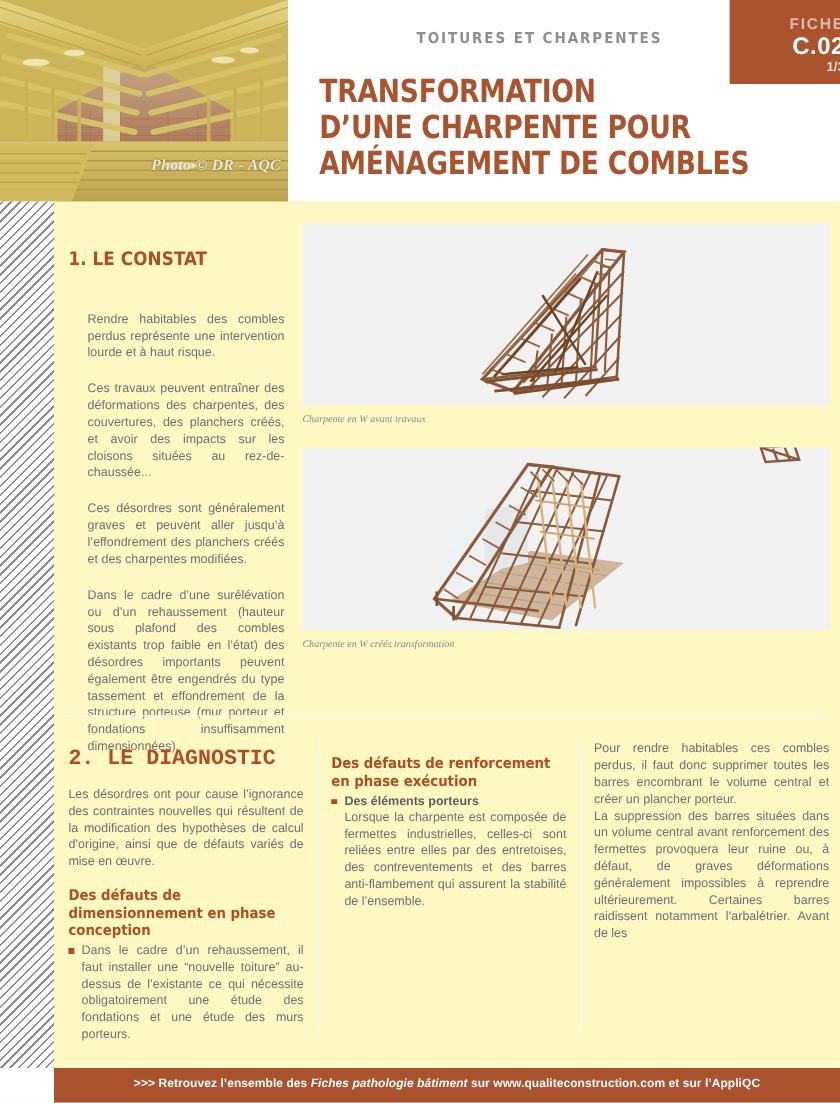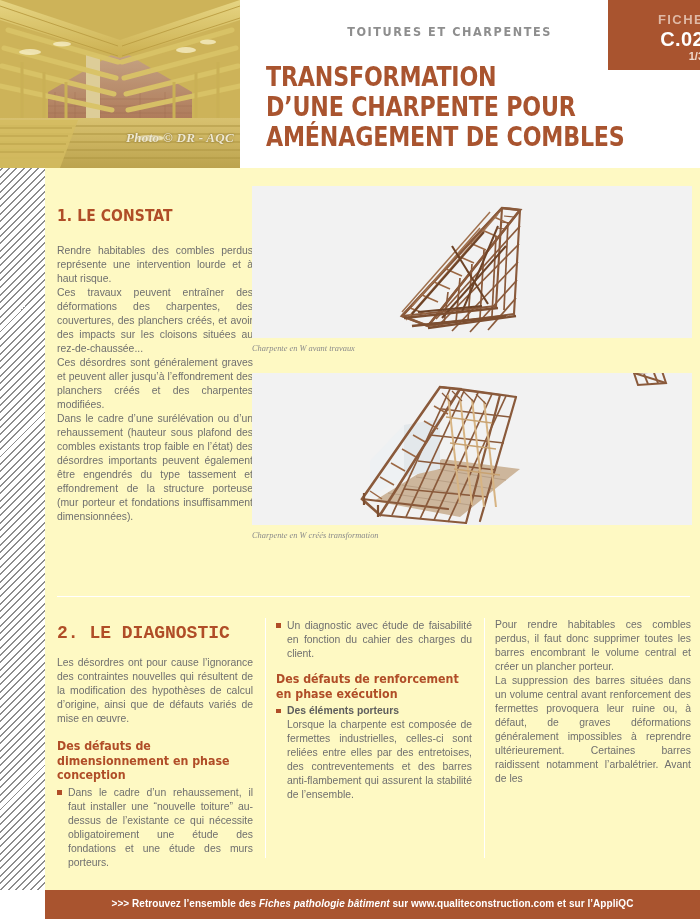--- a/index.html
+++ b/index.html
@@ -46,21 +46,21 @@
   
   .body-area{position:absolute;left:45px;top:168px;width:655px;height:723px;background:#fef9c3;}
 
   .sec1-title{position:absolute;left:12px;top:39px;width:210px;
         font-size:15.5px;font-weight:800;color:#b04d27;letter-spacing:.1px;
         font-family:"DejaVu Sans Condensed","Liberation Sans",sans-serif;}
 
   .sec1-col{position:absolute;left:12px;top:76px;width:196px;
         font-size:10.4px;line-height:1.345;color:#6f6f6f;text-align:justify;
         hyphens:none;}
-  .sec1-col p{margin:0;}
+  .sec1-col p{margin:16px;}
 
   
   .fig{position:absolute;}
   .fig-cap{font-family:"Liberation Serif","DejaVu Serif",serif;
         font-size:8.4px;font-style:italic;color:#8a8a8a;margin-top:2px;}
   .fig1{left:207px;top:18px;width:440px;height:170px;}
   .fig2{left:207px;top:205px;width:440px;height:170px;}
 
   .divider{position:absolute;left:12px;top:428px;width:633px;height:1px;background:#ffffff;}
 
@@ -379,21 +379,20 @@
       <div class="vrule" style="left:208px;height:240px;"></div>
       <div class="vrule" style="left:427px;height:240px;"></div>
 
       <div class="col col-a">
         <p>Les désordres ont pour cause l’ignorance des contraintes nouvelles qui résultent de la modification des hypothèses de calcul d’origine, ainsi que de défauts variés de mise en œuvre.</p>
         <p class="sub first">Des défauts de dimensionnement en phase conception</p>
         <p class="bullet">Dans le cadre d’un rehaussement, il faut installer une “nouvelle toiture” au-dessus de l’existante ce qui nécessite obligatoirement une étude des fondations et une étude des murs porteurs.</p>
       </div>
 
       <div class="col col-b">
-        <p class="bullet">Un diagnostic avec étude de faisabilité en fonction du cahier des charges du client.</p>
         <p class="sub">Des défauts de renforcement en phase exécution</p>
         <p class="bullet">
           <span class="bold-lead">Des éléments porteurs</span><br>
           <span>Lorsque la charpente est composée de fermettes industrielles, celles-ci sont reliées entre elles par des entretoises, des contreventements et des barres anti-flambement qui assurent la stabilité de l’ensemble.</span>
         </p>
       </div>
 
       <div class="col col-c">
         <p>Pour rendre habitables ces combles perdus, il faut donc supprimer toutes les barres encombrant le volume central et créer un plancher porteur.</p>
         <p>La suppression des barres situées dans un volume central avant renforcement des fermettes provoquera leur ruine ou, à défaut, de graves déformations généralement impossibles à reprendre ultérieurement. Certaines barres raidissent notamment l’arbalétrier. Avant de les</p>

